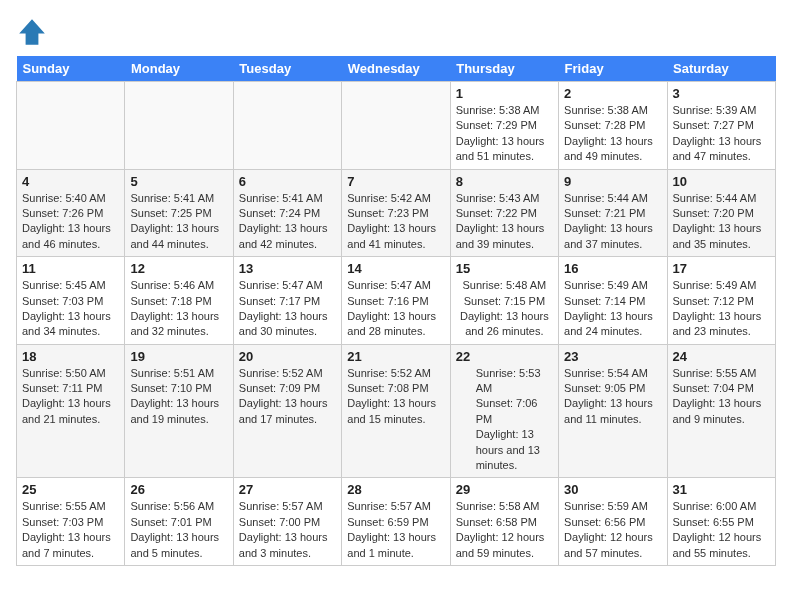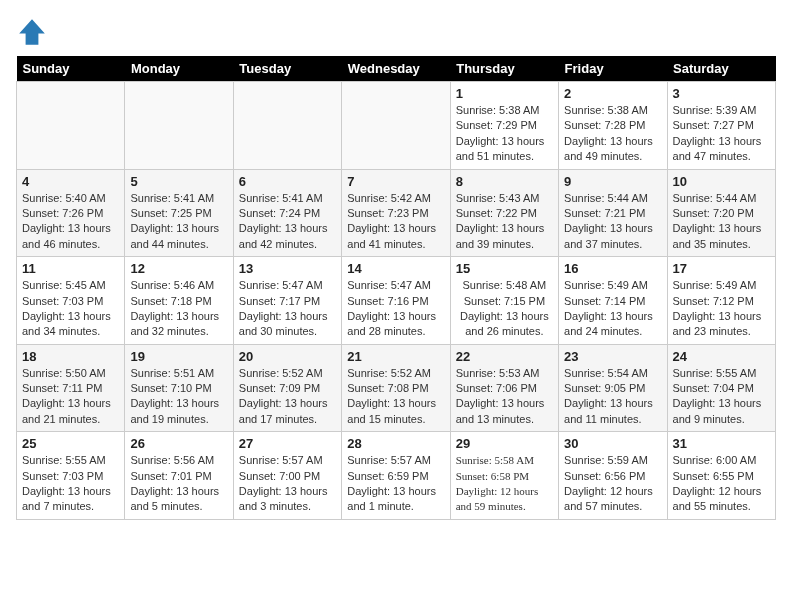--- a/index.html
+++ b/index.html
@@ -44,21 +44,21 @@
     .location {
       font-size: 18px;
       color: #444;
     }
     .calendar {
       width: 100%;
       border-collapse: collapse;
       font-size: 11px;
     }
     .calendar thead tr th {
-      background-color: #000000;
+      background-color: #3b82f6;
       color: #fff;
       text-align: left;
       padding: 5px 6px;
       font-size: 13px;
       font-weight: bold;
     }
     .calendar tbody tr td {
       border: 1px solid #ccc;
       vertical-align: top;
       padding: 4px 5px;
@@ -248,21 +248,21 @@
 Daylight: 13 hours and 17 minutes.</div>
         </td>
         <td>
           <div class="day-number">21</div>
           <div class="day-detail" style="white-space: pre-line;">Sunrise: 5:52 AM
 Sunset: 7:08 PM
 Daylight: 13 hours and 15 minutes.</div>
         </td>
         <td>
           <div class="day-number">22</div>
-          <div class="day-detail" style="white-space: pre-line;">Sunrise: 5:53 AM
+          <div class="day-detail" style="white-space: pre-line; margin-left: 20px;">Sunrise: 5:53 AM
 Sunset: 7:06 PM
 Daylight: 13 hours and 13 minutes.</div>
         </td>
         <td>
           <div class="day-number">23</div>
           <div class="day-detail" style="white-space: pre-line;">Sunrise: 5:54 AM
 Sunset: 9:05 PM
 Daylight: 13 hours and 11 minutes.</div>
         </td>
         <td>
@@ -292,21 +292,21 @@
 Daylight: 13 hours and 3 minutes.</div>
         </td>
         <td>
           <div class="day-number">28</div>
           <div class="day-detail" style="white-space: pre-line;">Sunrise: 5:57 AM
 Sunset: 6:59 PM
 Daylight: 13 hours and 1 minute.</div>
         </td>
         <td>
           <div class="day-number">29</div>
-          <div class="day-detail" style="white-space: pre-line; font-family: Liberation Serif, serif;">Sunrise: 5:58 AM
+          <div class="day-detail" style="white-space: pre-line;">Sunrise: 5:58 AM
 Sunset: 6:58 PM
 Daylight: 12 hours and 59 minutes.</div>
         </td>
         <td>
           <div class="day-number">30</div>
           <div class="day-detail" style="white-space: pre-line;">Sunrise: 5:59 AM
 Sunset: 6:56 PM
 Daylight: 12 hours and 57 minutes.</div>
         </td>
         <td>

